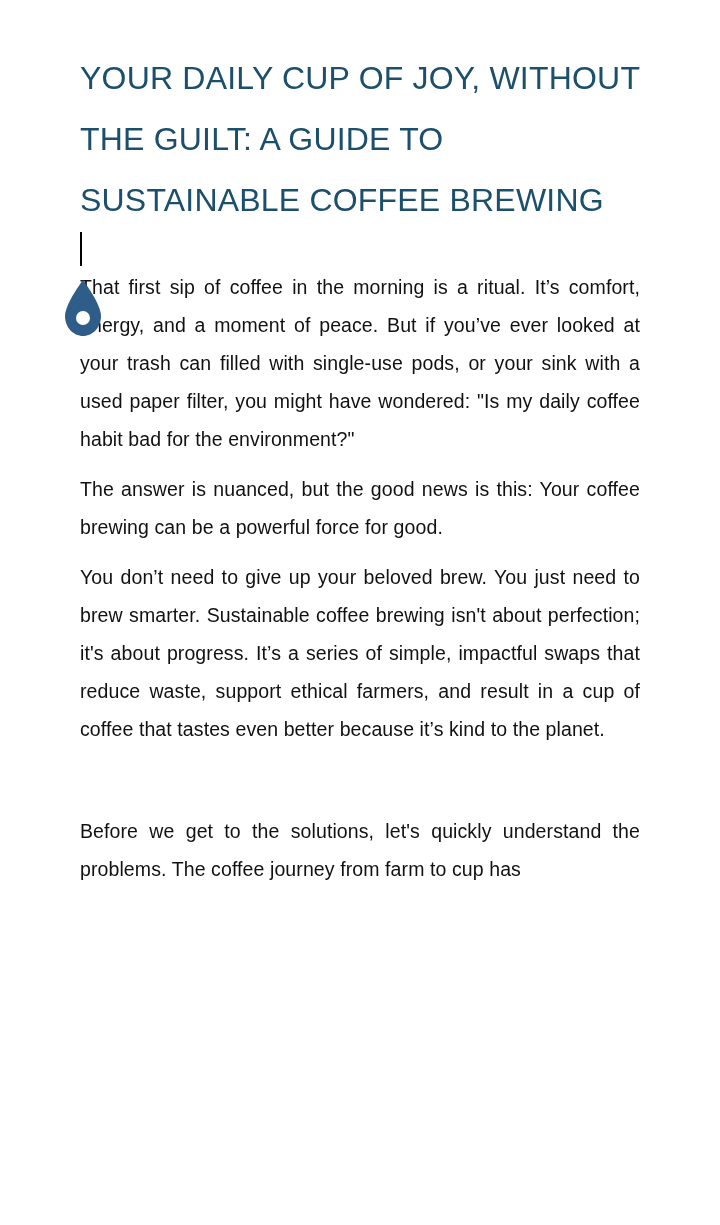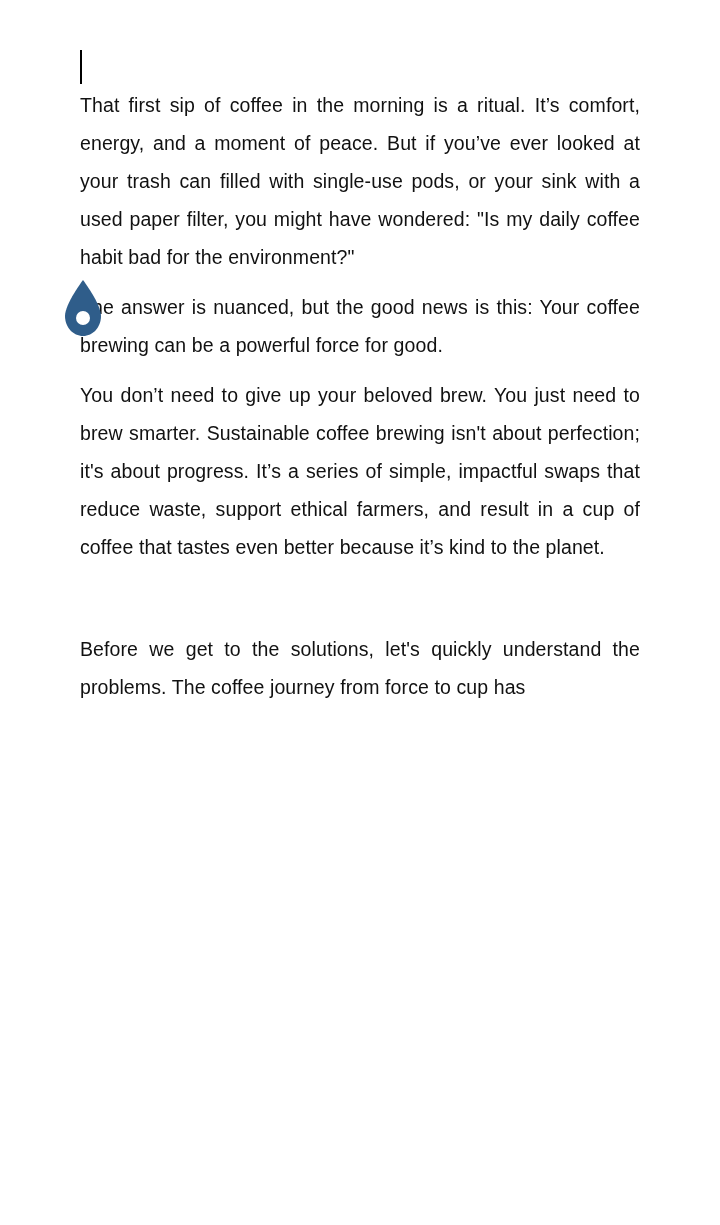--- a/index.html
+++ b/index.html
@@ -75,36 +75,37 @@
   }
   .drop-marker svg { display: block; }
 </style>
 </head>
 <body>
 
 <div class="page">
 
   <div class="article">
 
+    <h1 class="article-title">YOUR DAILY CUP OF JOY, WITHOUT THE GUILT: A GUIDE TO SUSTAINABLE COFFEE BREWING</h1>
 
     <div class="caret-line">
       <div class="caret"></div>
     </div>
 
     <p class="body-text first">That first sip of coffee in the morning is a ritual. It’s comfort, energy, and a moment of peace. But if you’ve ever looked at your trash can filled with single-use pods, or your sink with a used paper filter, you might have wondered: "Is my daily coffee habit bad for the environment?"</p>
 
     <p class="body-text">The answer is nuanced, but the good news is this: Your coffee brewing can be a powerful force for good.</p>
 
     <p class="body-text">You don’t need to give up your beloved brew. You just need to brew smarter. Sustainable coffee brewing isn't about perfection; it's about progress. It’s a series of simple, impactful swaps that reduce waste, support ethical farmers, and result in a cup of coffee that tastes even better because it’s kind to the planet.</p>
 
     <p class="spacer-gap"></p>
 
 
 
-    <p class="body-text">Before we get to the solutions, let's quickly understand the problems. The coffee journey from force to cup has</p>
+    <p class="body-text">Before we get to the solutions, let's quickly understand the problems. The coffee journey from farm to cup has</p>
 
   </div>
 
   <div class="drop-marker">
     <svg width="46" height="62" viewBox="0 0 46 62" xmlns="http://www.w3.org/2000/svg">
       <path d="M23 2 C23 2 5 26 5 38 C5 49 13 58 23 58 C33 58 41 49 41 38 C41 26 23 2 23 2 Z" fill="#2f5d8a"></path>
       <circle cx="23" cy="40" r="7" fill="#ffffff"></circle>
     </svg>
   </div>
 

